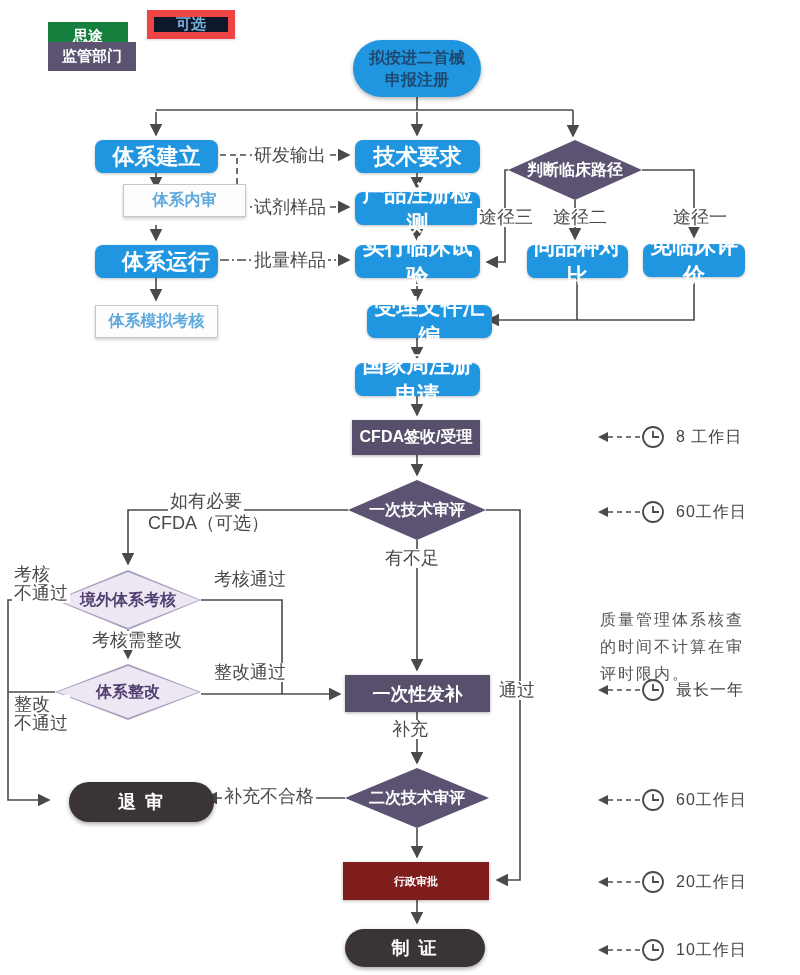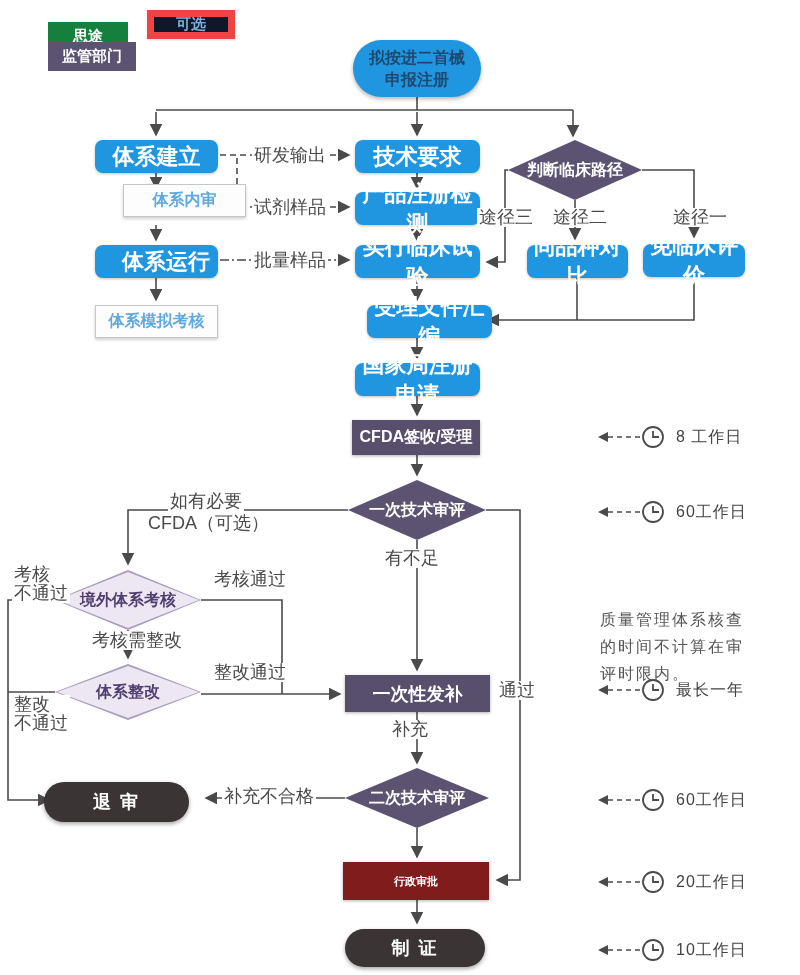--- a/index.html
+++ b/index.html
@@ -168,21 +168,21 @@
   </div>
 
   <div class="node box-dark" style="left:345px;top:675px;width:145px;height:37px;font-size:18px;">
     <span>一次性发补</span>
   </div>
 
   <div class="diamond dark" style="left:345px;top:768px;width:144px;height:60px;">
     <span>二次技术审评</span>
   </div>
 
-  <div class="node pill-black" style="left:44px;top:782px;width:145px;height:40px;">
+  <div class="node pill-black" style="left:69px;top:782px;width:145px;height:40px;">
     <span>退 审</span>
   </div>
 
   <div class="node box-admin" style="left:343px;top:862px;width:146px;height:38px;">
     <span>行政审批</span>
   </div>
 
   <div class="node pill-black" style="left:345px;top:929px;width:140px;height:38px;">
     <span>制 证</span>
   </div>

